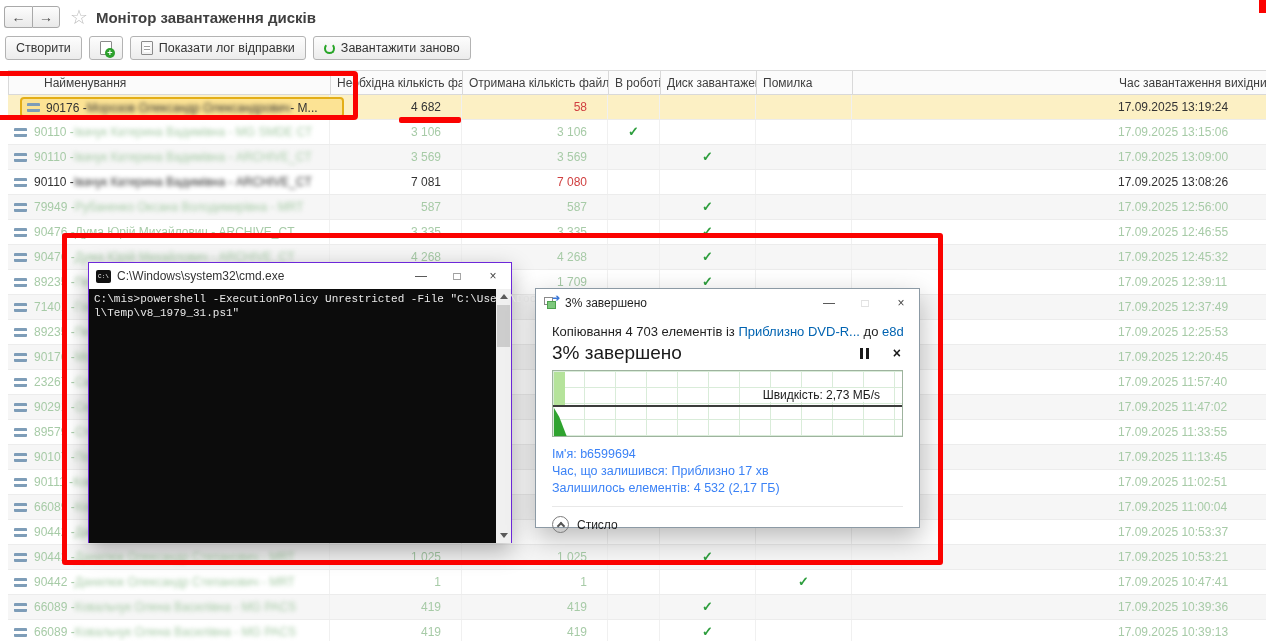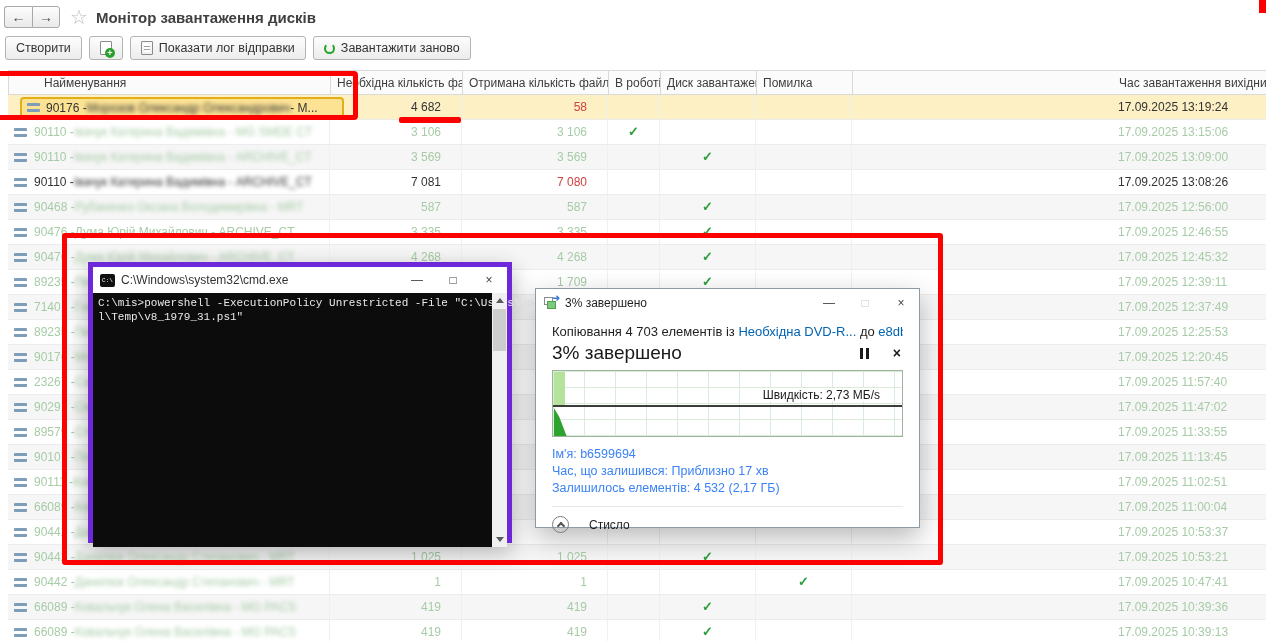--- a/index.html
+++ b/index.html
@@ -58,21 +58,21 @@
   .namewrap { display:inline-flex; align-items:center; padding-left:6px; width:100%; overflow:hidden; white-space:nowrap; }
   .rowmark { flex:none; width:13px; height:9px; border-top:3px solid #7e9db8; border-bottom:3px solid #7e9db8; margin-right:7px; border-radius:1px; }
   .blurname { filter:blur(2.3px); }
   .selected .c0 { overflow:visible; padding:1px 0 0 12px; }
   .namebox { display:inline-flex; align-items:center; width:324px; height:21px; background:#fce394;
     border:2px solid #e3ae18; border-radius:4px; padding:0 5px; position:relative; z-index:2; overflow:hidden; white-space:nowrap; }
   .namebox .rowmark { margin-right:6px; }
 
   
   .cmdwin { position:absolute; left:88px; top:262px; width:424px; height:281px; background:#fff;
-    border:5px solid #6d28d9; box-shadow:0 8px 22px rgba(0,0,0,.3); z-index:10; }
+    border:1px solid #6d28d9; box-shadow:0 8px 22px rgba(0,0,0,.3); z-index:10; }
   .cmdbar { height:26px; display:flex; align-items:center; background:#fff; }
   .cmdicon { width:15px; height:13px; background:#111; border-radius:2px; color:#fff; font-family:"Liberation Mono",monospace;
     font-size:6px; line-height:13px; text-align:center; margin:0 6px 0 7px; flex:none; }
   .cmdtitle { font-size:12px; color:#333; flex:1; overflow:hidden; white-space:nowrap; }
   .winbtn { width:36px; height:26px; text-align:center; line-height:26px; font-size:12px; color:#444; cursor:default; }
   .cmdbody { position:relative; height:254px; background:#0c0c0c; color:#e8e8e8;
     font-family:"Liberation Mono","DejaVu Sans Mono",monospace; font-size:11px; line-height:14px; padding:3px 20px 3px 5px; }
   .cmdbody div { white-space:pre; }
   .cmdscroll { position:absolute; right:0; top:0; bottom:0; width:15px; background:#f0f0f0; }
   .sarrow { position:absolute; left:0; width:15px; height:15px; background:#f0f0f0; }
@@ -103,21 +103,21 @@
   .chart .grid { position:absolute; inset:0;
     background-image:linear-gradient(to right,#d9ecd9 1px,transparent 1px),linear-gradient(to bottom,#d9ecd9 1px,transparent 1px);
     background-size:31px 16px; }
   .chart .divider { position:absolute; left:0; right:0; top:34px; height:2px; background:#3c3c3c; }
   .chart .topbar { position:absolute; left:1px; top:1px; width:11px; height:33px; background:#b5e39b; }
   .chart .botbar { position:absolute; left:1px; top:37px; width:13px; height:29px; background:#2fa32f;
     clip-path:polygon(0 0, 40% 30%, 100% 100%, 0 100%); }
   .chart .speed { position:absolute; right:20px; top:17px; font-size:12px; color:#1a1a1a; background:rgba(255,255,255,.9); padding:0 2px; }
   .infoblock { margin-top:9px; font-size:12.5px; line-height:17px; color:#3b82f6; }
   .dlgsep { border-top:1px solid #e8e8e8; margin-top:9px; }
-  .collapse { display:flex; align-items:center; gap:20px; padding:9px 0 0 0; }
+  .collapse { display:flex; align-items:center; gap:8px; padding:9px 0 0 0; }
   .collapse .circ { width:17px; height:17px; border:1px solid #7c7c7c; border-radius:50%; position:relative; }
   .collapse .chev { position:absolute; left:5px; top:6px; width:6px; height:6px; border-top:2px solid #555; border-right:2px solid #555; transform:rotate(-45deg); }
   .collapse .lbl { font-size:12px; }
 
   
   .anno { position:absolute; z-index:50; pointer-events:none; }
   .anno.box { border:5px solid #fb0200; border-radius:4px; background:transparent; }
   .anno.fill { background:#fb0200; }
 </style>
 </head>
@@ -218,21 +218,21 @@
           <div class="cell c2 num red">7 080</div>
           <div class="cell c3 ctr"></div>
           <div class="cell c4 ctr"></div>
           <div class="cell c5 ctr"></div>
           <div class="cell c6">Waiting for all files to be copied to process study...</div>
           <div class="cell c7">17.09.2025 13:08:26</div>
         </div>
         <div class="trow green alt">
           <div class="cell c0 namecell"><span class="namewrap">
               <span class="rowmark"></span>
-              <span class="txt">90468 - </span>
+              <span class="txt">79949 - </span>
               <span class="txt blurname">Рубаненко Оксана Володимирівна - MRT</span>
             </span></div>
           <div class="cell c1 num">587</div>
           <div class="cell c2 num">587</div>
           <div class="cell c3 ctr"></div>
           <div class="cell c4 ctr"><span class="check">✓</span></div>
           <div class="cell c5 ctr"></div>
           <div class="cell c6"></div>
           <div class="cell c7">17.09.2025 12:56:00</div>
         </div>
@@ -503,21 +503,21 @@
           <span class="b2"></span>
           <span class="arr">➔</span>
         </span>
       <span class="dlgtitle">3% завершено</span>
       <span class="winbtn">—</span>
       <span class="winbtn disabled">□</span>
       <span class="winbtn">×</span>
     </div>
     <div class="dlgcontent">
       <div class="copyline">
-        <span>Копіювання 4 703 елементів із </span><a href="#">Необхідна DVD-R...</a><span> до </span><a href="#">e8db9d13-cdae-4d...</a>
+        <span>Копіювання 4 703 елементів із </span><a href="#">Приблизно DVD-R...</a><span> до </span><a href="#">e8db9d13-cdae-4d...</a>
       </div>
       <div class="pctline">
         <span class="pctbig">3% завершено</span>
         <span class="pausebtn">
             <i></i>
             <i></i>
           </span>
         <span class="cancelbtn">×</span>
       </div>
       <div class="chart">

